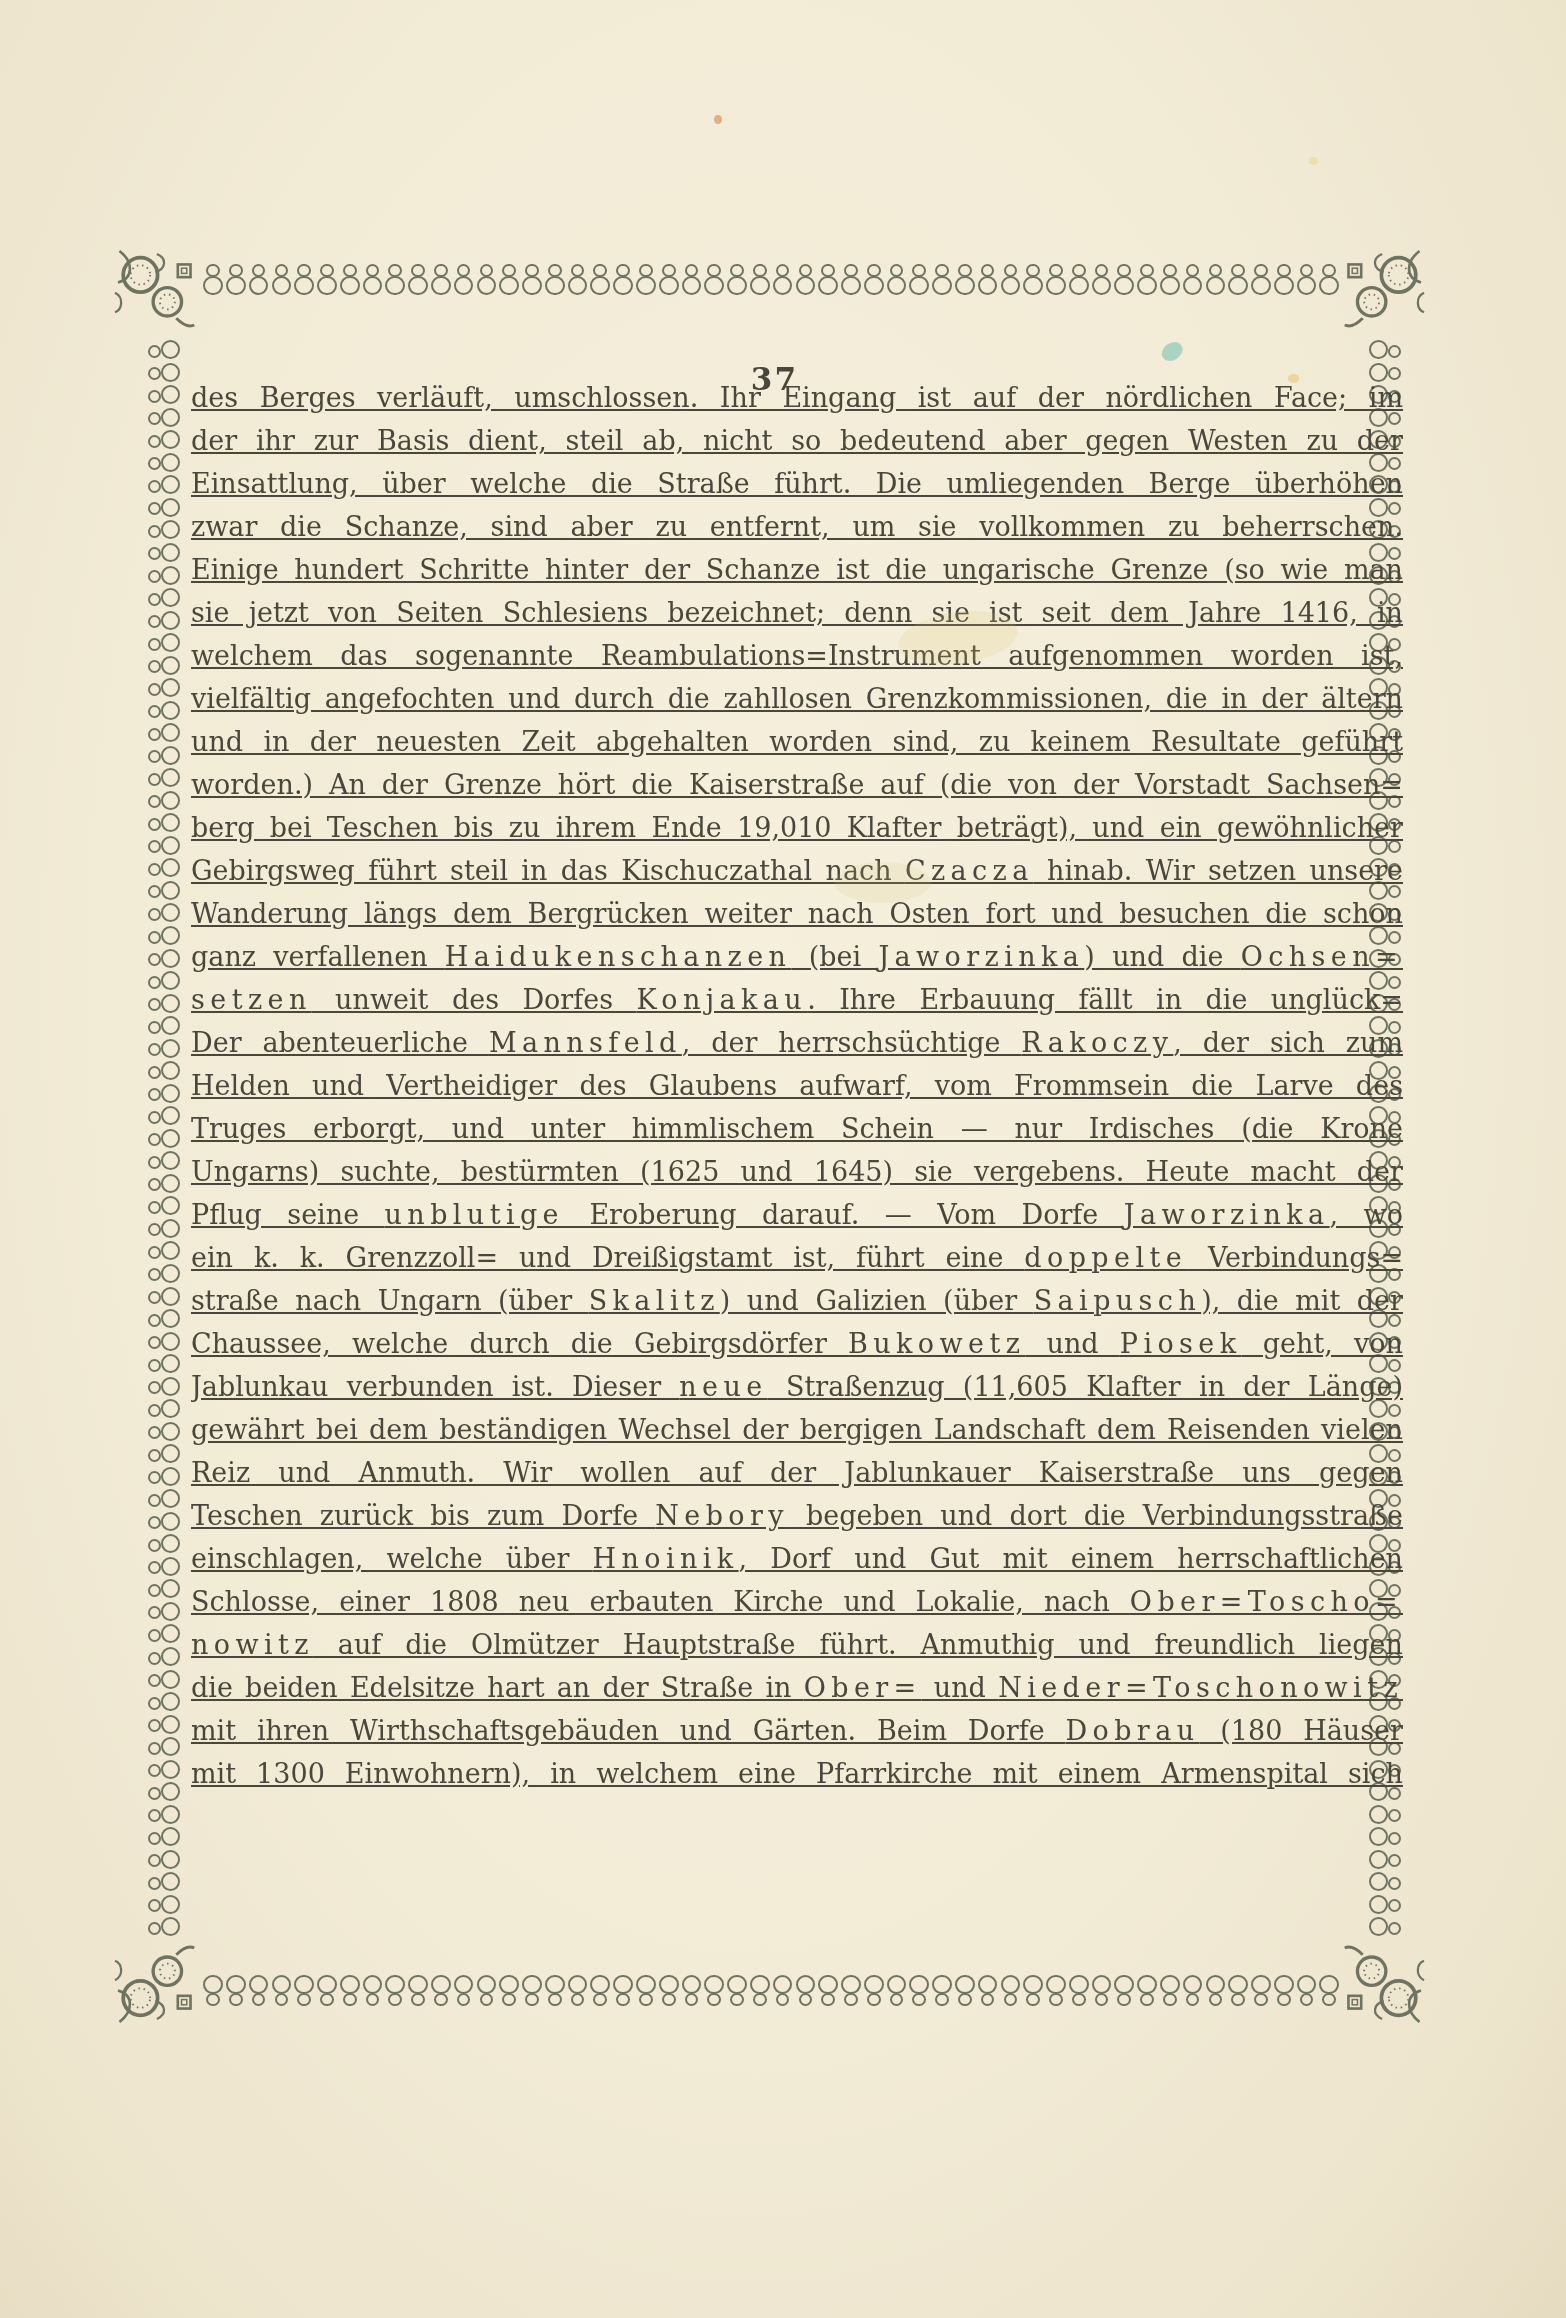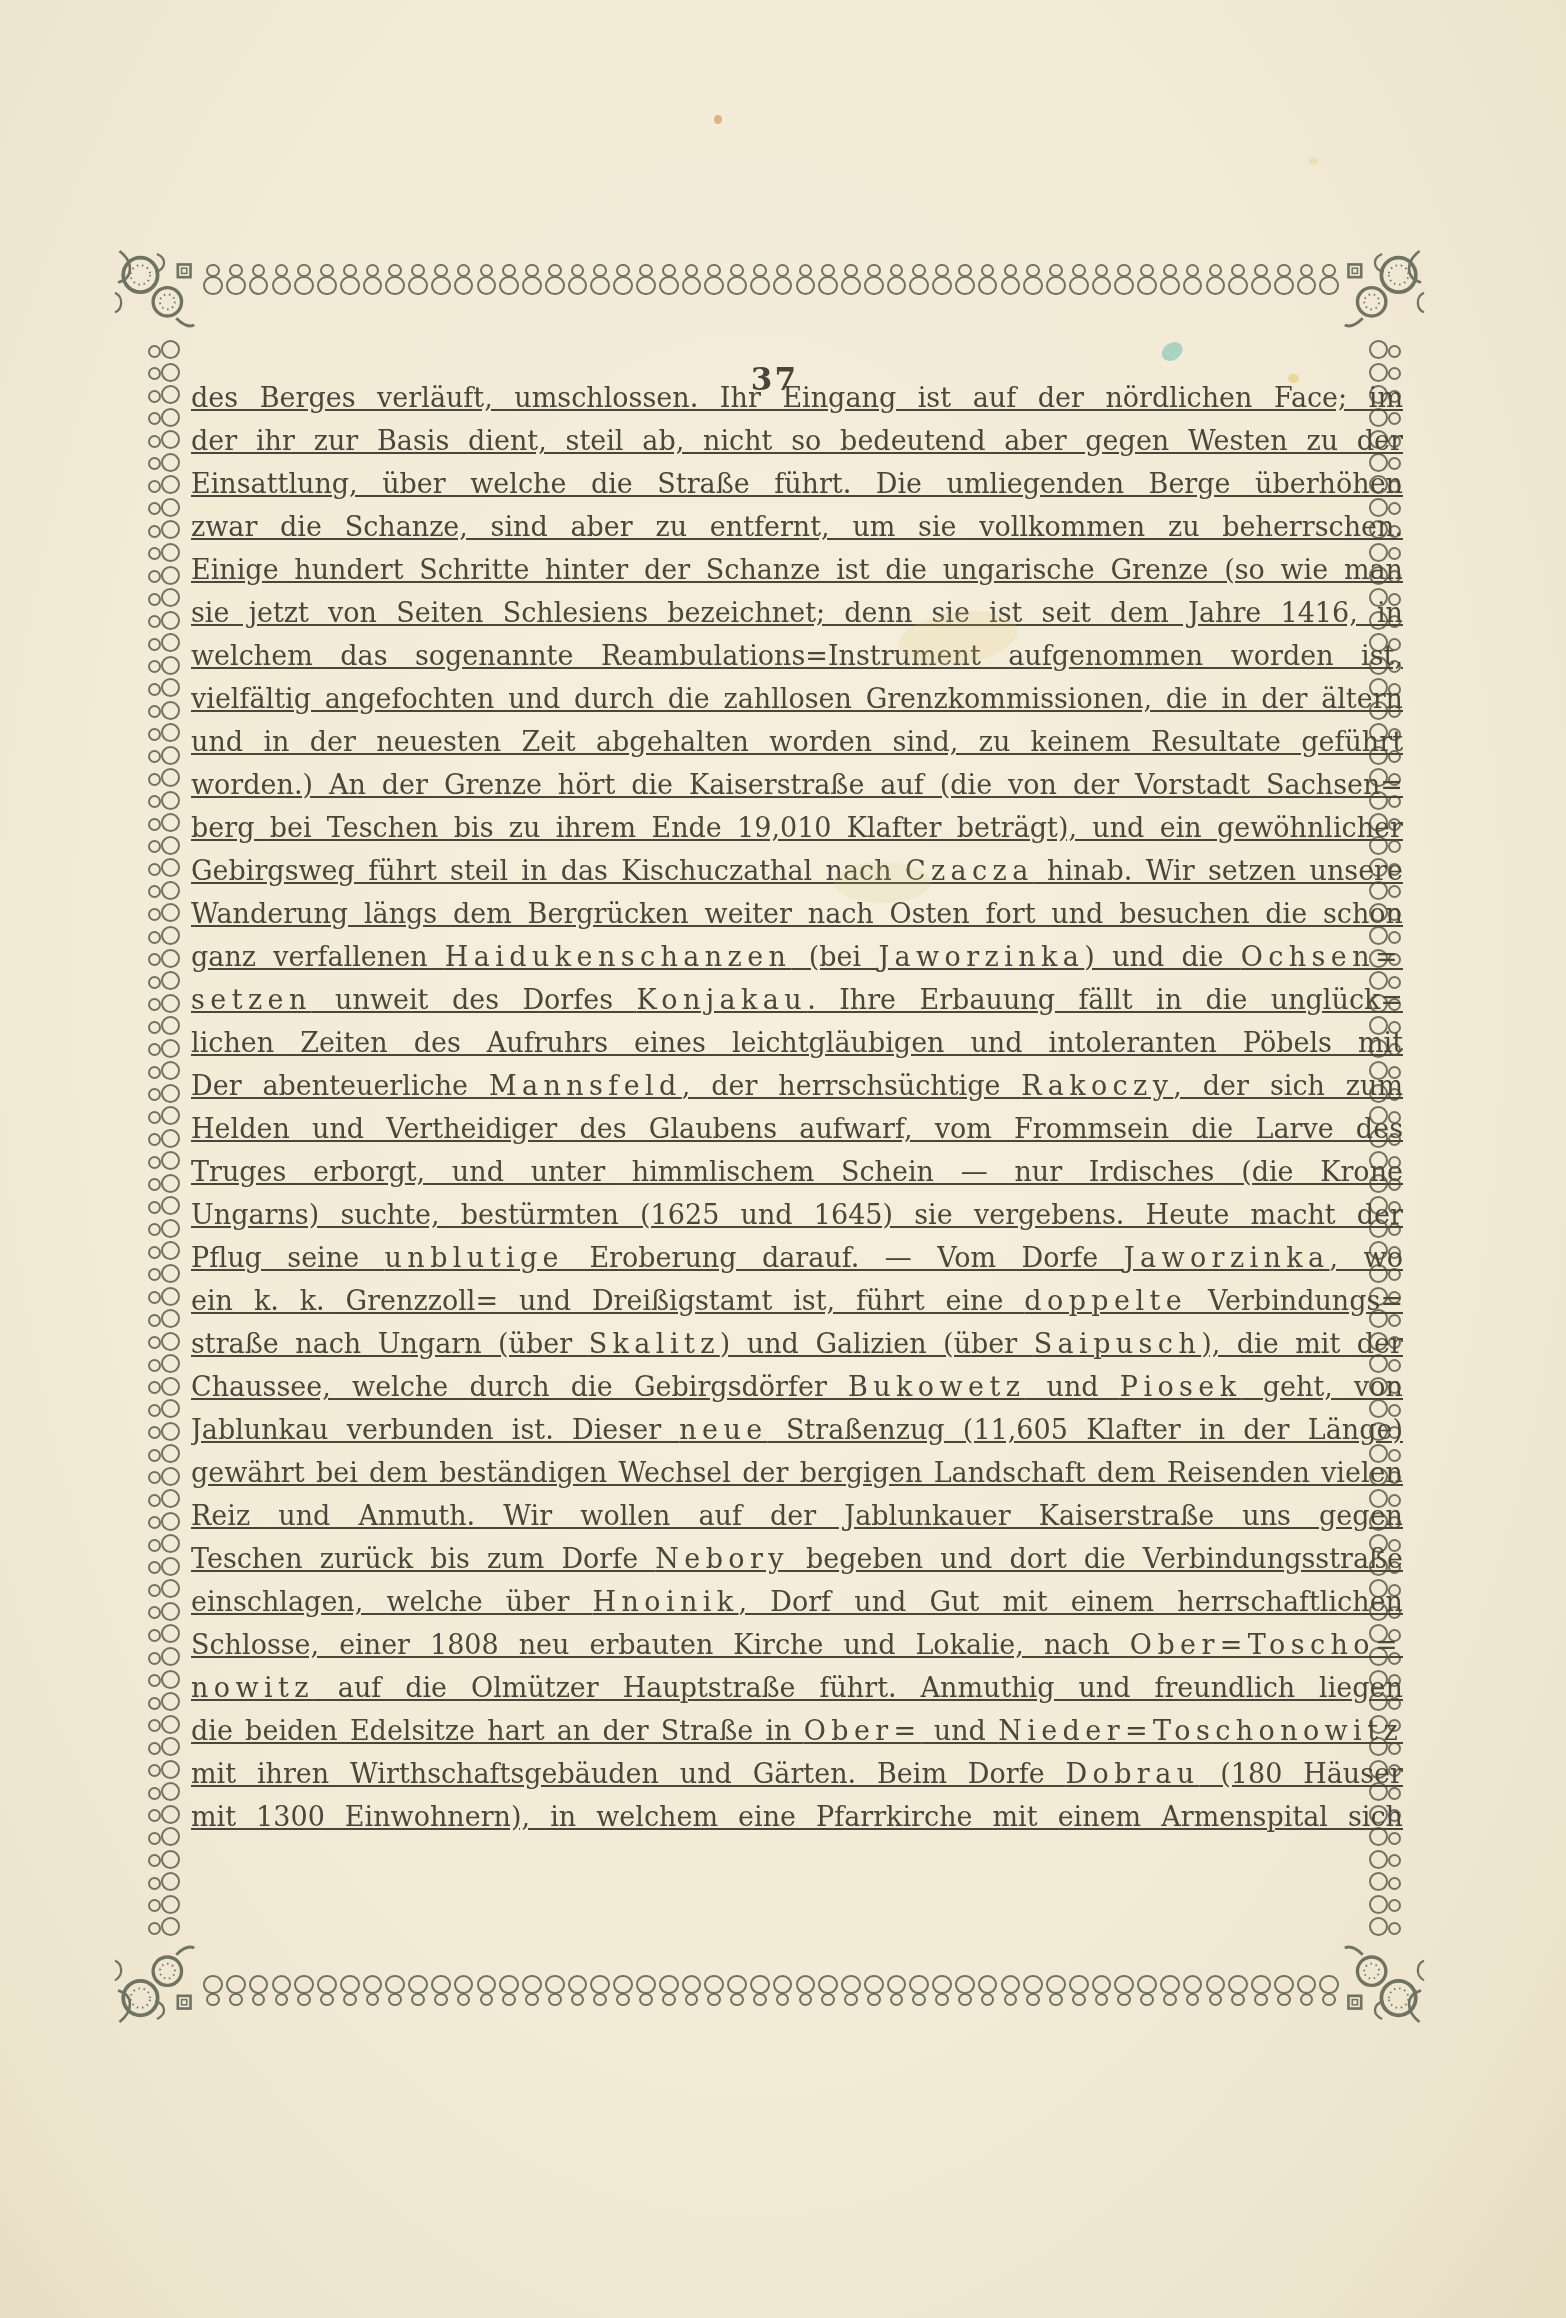--- a/index.html
+++ b/index.html
@@ -366,21 +366,20 @@
       <div class="line"><span>sie jetzt von Seiten Schlesiens bezeichnet; denn sie ist seit dem Jahre 1416, in</span></div>
       <div class="line"><span>welchem das sogenannte Reambulations=Instrument aufgenommen worden ist,</span></div>
       <div class="line"><span>vielfältig angefochten und durch die zahllosen Grenzkommissionen, die in der ältern</span></div>
       <div class="line"><span>und in der neuesten Zeit abgehalten worden sind, zu keinem Resultate geführt</span></div>
       <div class="line"><span>worden.) An der Grenze hört die Kaiserstraße auf (die von der Vorstadt Sachsen=</span></div>
       <div class="line"><span>berg bei Teschen bis zu ihrem Ende 19,010 Klafter beträgt), und ein gewöhnlicher</span></div>
       <div class="line"><span>Gebirgsweg führt steil in das Kischuczathal nach </span><span class="sp">Czacza</span><span> hinab. Wir setzen unsere</span></div>
       <div class="line"><span>Wanderung längs dem Bergrücken weiter nach Osten fort und besuchen die schon</span></div>
       <div class="line"><span>ganz verfallenen </span><span class="sp">Haidukenschanzen</span><span> (bei </span><span class="sp">Jaworzinka</span><span>) und die </span><span class="sp">Ochsen=</span></div>
       <div class="line"><span class="sp">setzen</span><span> unweit des Dorfes </span><span class="sp">Konjakau</span><span>. Ihre Erbauung fällt in die unglück=</span></div>
-      <div class="line"><span>lichen Zeiten des Aufruhrs eines leichtgläubigen und intoleranten Pöbels mit</span></div>
       <div class="line"><span>Der abenteuerliche </span><span class="sp">Mannsfeld</span><span>, der herrschsüchtige </span><span class="sp">Rakoczy</span><span>, der sich zum</span></div>
       <div class="line"><span>Helden und Vertheidiger des Glaubens aufwarf, vom Frommsein die Larve des</span></div>
       <div class="line"><span>Truges erborgt, und unter himmlischem Schein — nur Irdisches (die Krone</span></div>
       <div class="line"><span>Ungarns) suchte, bestürmten (1625 und 1645) sie vergebens. Heute macht der</span></div>
       <div class="line"><span>Pflug seine </span><span class="sp">unblutige</span><span> Eroberung darauf. — Vom Dorfe </span><span class="sp">Jaworzinka</span><span>, wo</span></div>
       <div class="line"><span>ein k. k. Grenzzoll= und Dreißigstamt ist, führt eine </span><span class="sp">doppelte</span><span> Verbindungs=</span></div>
       <div class="line"><span>straße nach Ungarn (über </span><span class="sp">Skalitz</span><span>) und Galizien (über </span><span class="sp">Saipusch</span><span>), die mit der</span></div>
       <div class="line"><span>Chaussee, welche durch die Gebirgsdörfer </span><span class="sp">Bukowetz</span><span> und </span><span class="sp">Piosek</span><span> geht, von</span></div>
       <div class="line"><span>Jablunkau verbunden ist. Dieser </span><span class="sp">neue</span><span> Straßenzug (11,605 Klafter in der Länge)</span></div>
       <div class="line"><span>gewährt bei dem beständigen Wechsel der bergigen Landschaft dem Reisenden vielen</span></div>

